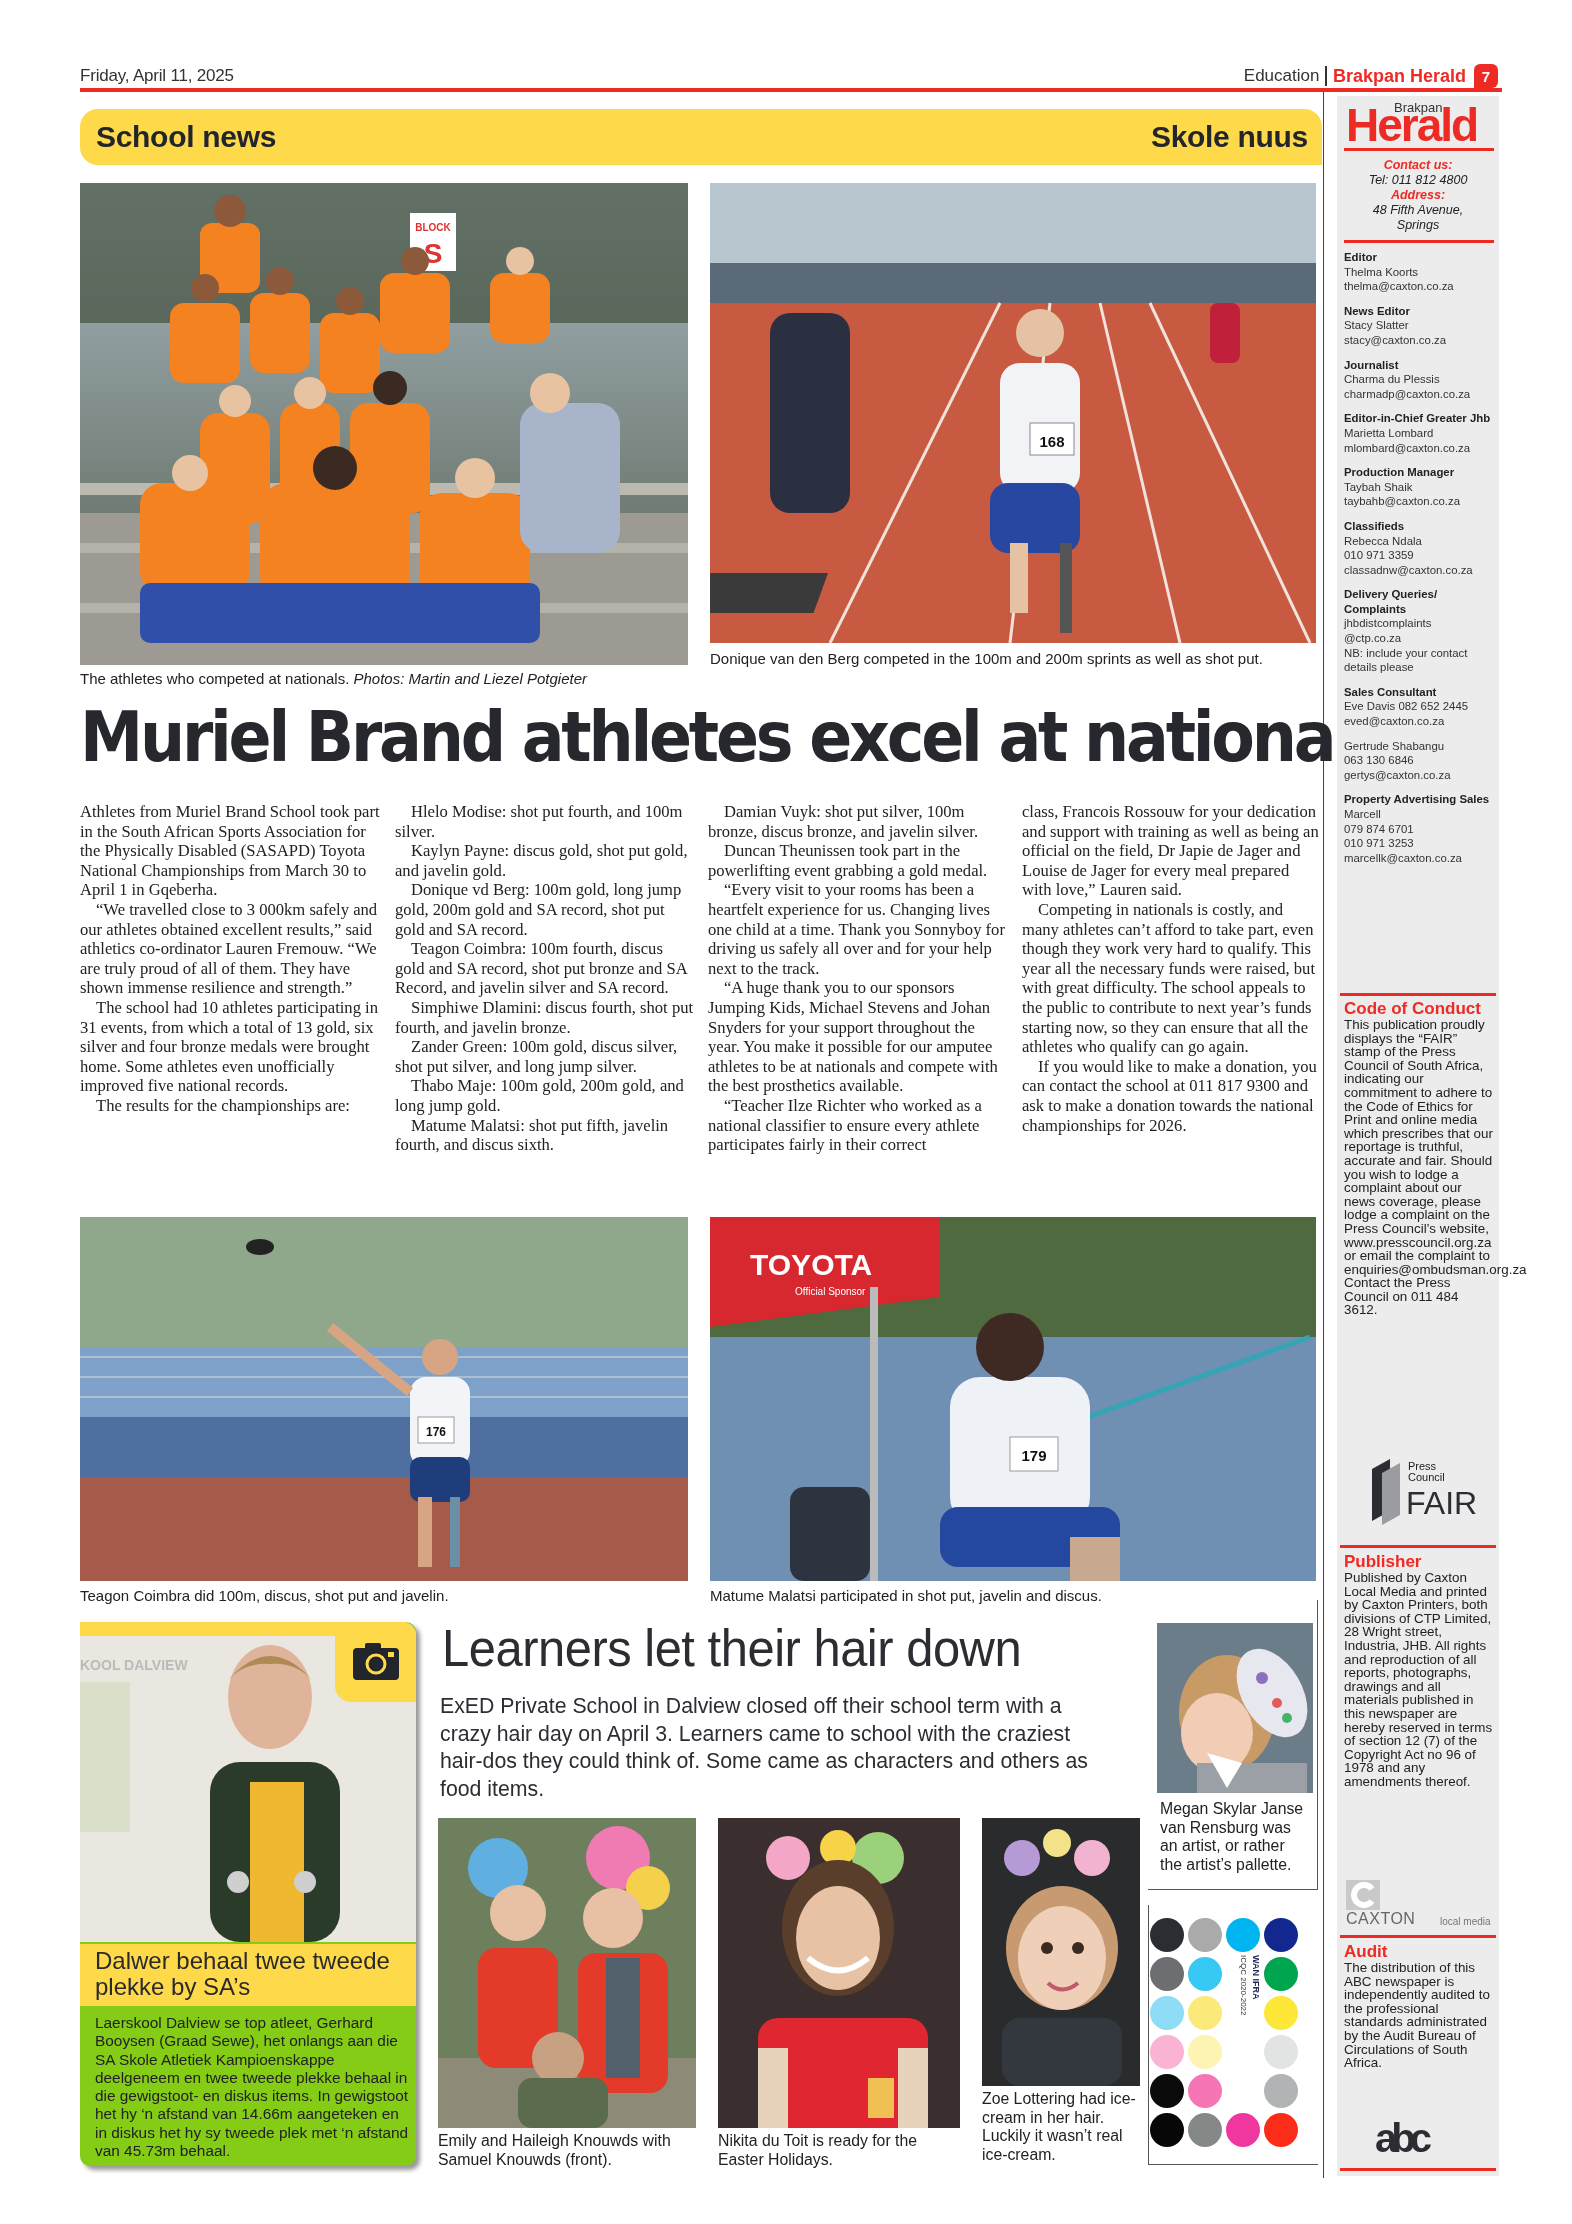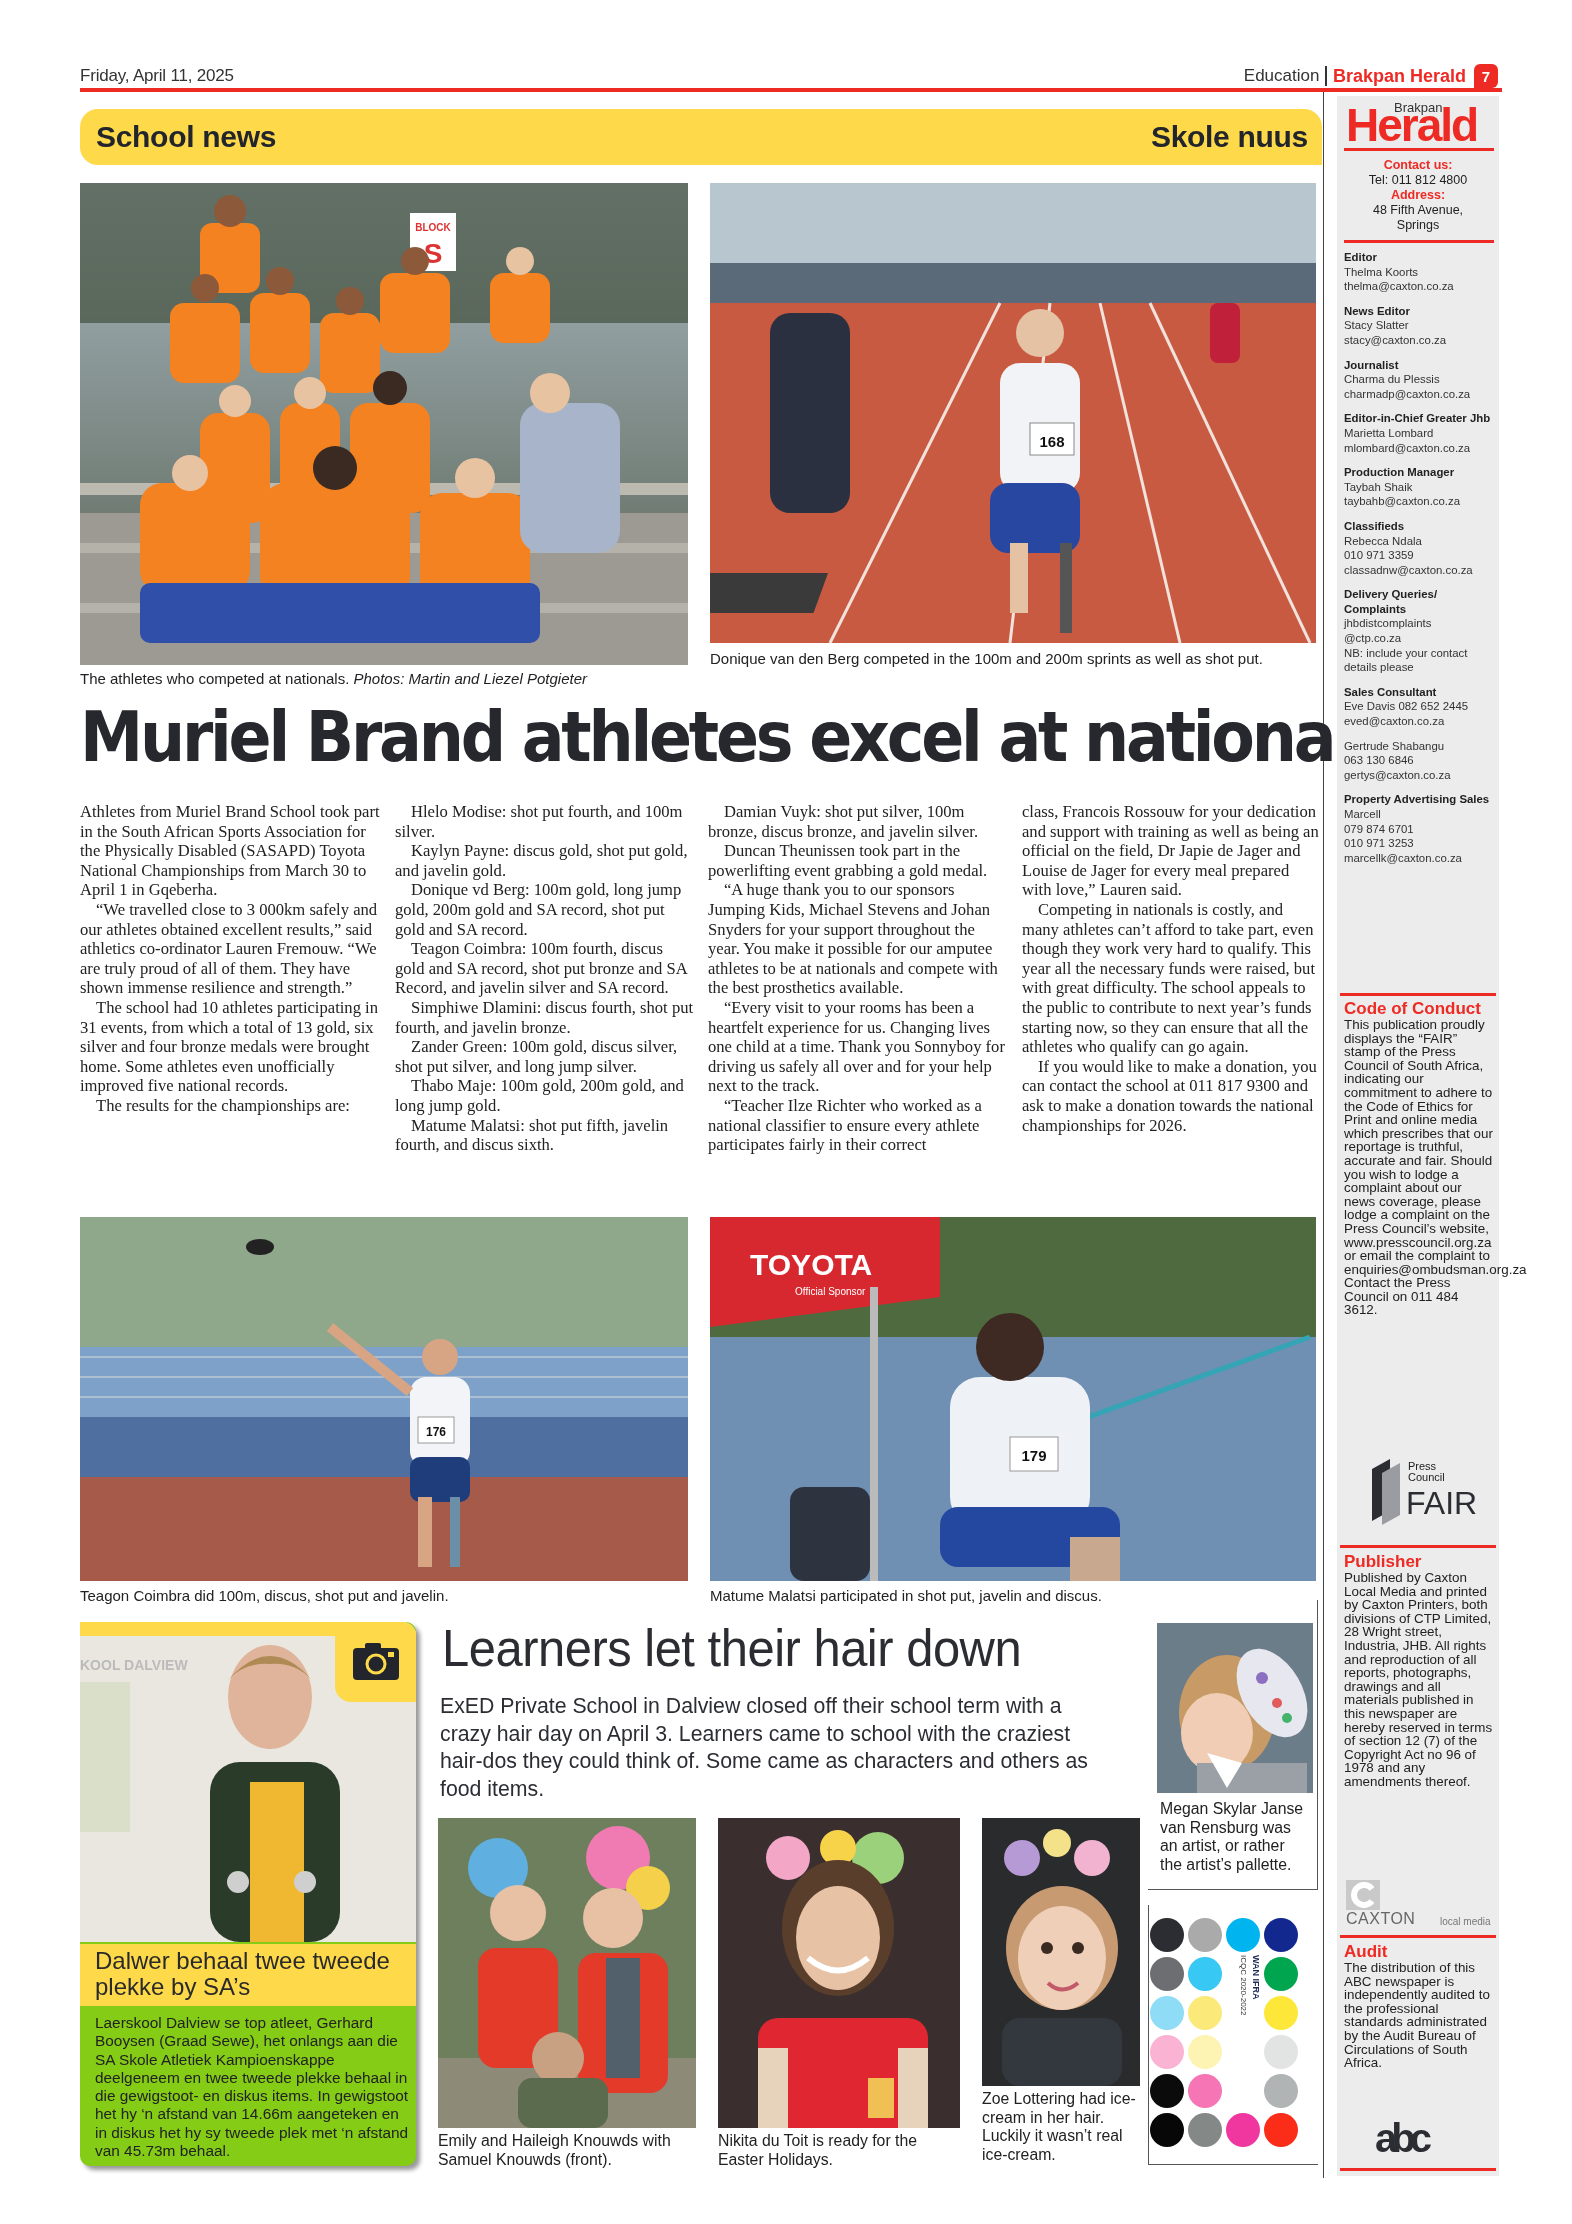--- a/index.html
+++ b/index.html
@@ -33,21 +33,21 @@
   .col { top: 802px; width: 300px; font-family: "Liberation Serif", serif; font-size: 16.6px; line-height: 19.6px; color: #222; }
   .col p { text-indent: 0; }
   .col p.ind { text-indent: 16px; }
 
   
   .sidebar { left: 1337px; top: 96px; width: 162px; height: 2080px; background: #ececec; }
   .sb-logo { left: 1344px; top: 100px; width: 150px; height: 48px; }
   .sb-logo .brak { position: absolute; left: 50px; top: 0px; font-size: 13px; color: #333; }
   .sb-logo .her { position: absolute; left: 2px; top: 2px; font-weight: bold; font-size: 46px; color: #ee2a24; letter-spacing: -2px; line-height: 46px; text-align: right; }
   .sb-rule { height: 3px; background: #ee2a24; }
-  .sb-contact { left: 1344px; top: 158px; width: 148px; text-align: center; font-size: 12.5px; line-height: 15px; color: #222; }
+  .sb-contact { left: 1344px; top: 158px; width: 148px; text-align: center; font-size: 12.5px; line-height: 15px; color: #222; font-style: italic; }
   .sb-contact .lbl { color: #ee2a24; font-weight: bold; }
   .sb-staff { left: 1344px; top: 250px; width: 150px; font-size: 11.4px; line-height: 14.6px; color: #333; }
   .sb-staff .grp { margin-bottom: 10px; }
   .sb-staff .role { font-weight: bold; color: #222; }
   .sb-box { left: 1344px; width: 150px; font-size: 13.4px; line-height: 13.6px; color: #222; }
   .sb-box .title { color: #ee2a24; font-weight: bold; font-size: 17px; line-height: 18px; }
 
   
   .brief { left: 80px; top: 1622px; width: 336px; height: 544px; box-shadow: 4px 4px 4px #999; background: #84cc16; border-radius: 10px; }
   .brief-photo { position: absolute; left: 0; top: 0; width: 336px; height: 320px; background: #e7e5de; overflow: hidden; border-radius: 0 14px 0 0; }
@@ -182,22 +182,22 @@
   <p class="ind">Donique vd Berg: 100m gold, long jump gold, 200m gold and SA record, shot put gold and SA record.</p>
   <p class="ind">Teagon Coimbra: 100m fourth, discus gold and SA record, shot put bronze and SA Record, and javelin silver and SA record.</p>
   <p class="ind">Simphiwe Dlamini: discus fourth, shot put fourth, and javelin bronze.</p>
   <p class="ind">Zander Green: 100m gold, discus silver, shot put silver, and long jump silver.</p>
   <p class="ind">Thabo Maje: 100m gold, 200m gold, and long jump gold.</p>
   <p class="ind">Matume Malatsi: shot put fifth, javelin fourth, and discus sixth.</p>
 </div>
 <div class="abs col" style="left:708px;">
   <p class="ind">Damian Vuyk: shot put silver, 100m bronze, discus bronze, and javelin silver.</p>
   <p class="ind">Duncan Theunissen took part in the powerlifting event grabbing a gold medal.</p>
+  <p class="ind">“Every visit to your rooms has been a heartfelt experience for us. Changing lives one child at a time. Thank you Sonnyboy for driving us safely all over and for your help next to the track.</p>
   <p class="ind">“A huge thank you to our sponsors Jumping Kids, Michael Stevens and Johan Snyders for your support throughout the year. You make it possible for our amputee athletes to be at nationals and compete with the best prosthetics available.</p>
-  <p class="ind">“Every visit to your rooms has been a heartfelt experience for us. Changing lives one child at a time. Thank you Sonnyboy for driving us safely all over and for your help next to the track.</p>
   <p class="ind">“Teacher Ilze Richter who worked as a national classifier to ensure every athlete participates fairly in their correct</p>
 </div>
 <div class="abs col" style="left:1022px;">
   <p>class, Francois Rossouw for your dedication and support with training as well as being an official on the field, Dr Japie de Jager and Louise de Jager for every meal prepared with love,” Lauren said.</p>
   <p class="ind">Competing in nationals is costly, and many athletes can’t afford to take part, even though they work very hard to qualify. This year all the necessary funds were raised, but with great difficulty. The school appeals to the public to contribute to next year’s funds starting now, so they can ensure that all the athletes who qualify can go again.</p>
   <p class="ind">If you would like to make a donation, you can contact the school at 011 817 9300 and ask to make a donation towards the national championships for 2026.</p>
 </div>
 
 <div class="abs photo" style="left:80px;top:1217px;width:608px;height:364px;">
   <svg width="608" height="364" viewBox="0 0 608 364">

